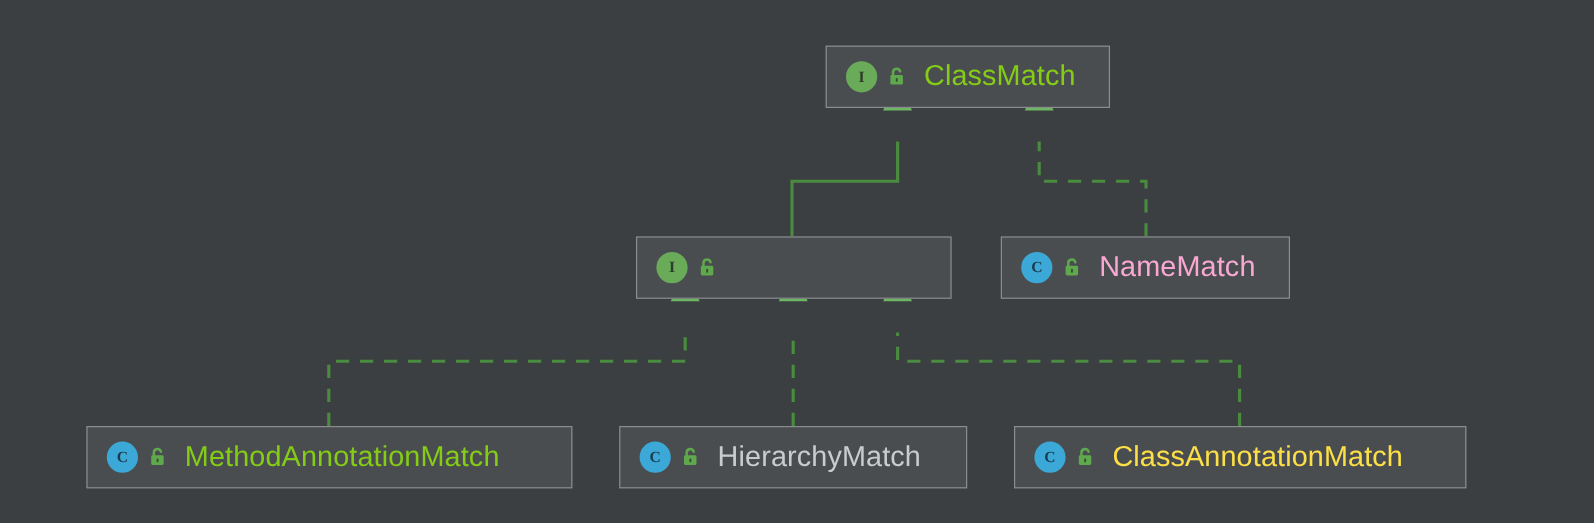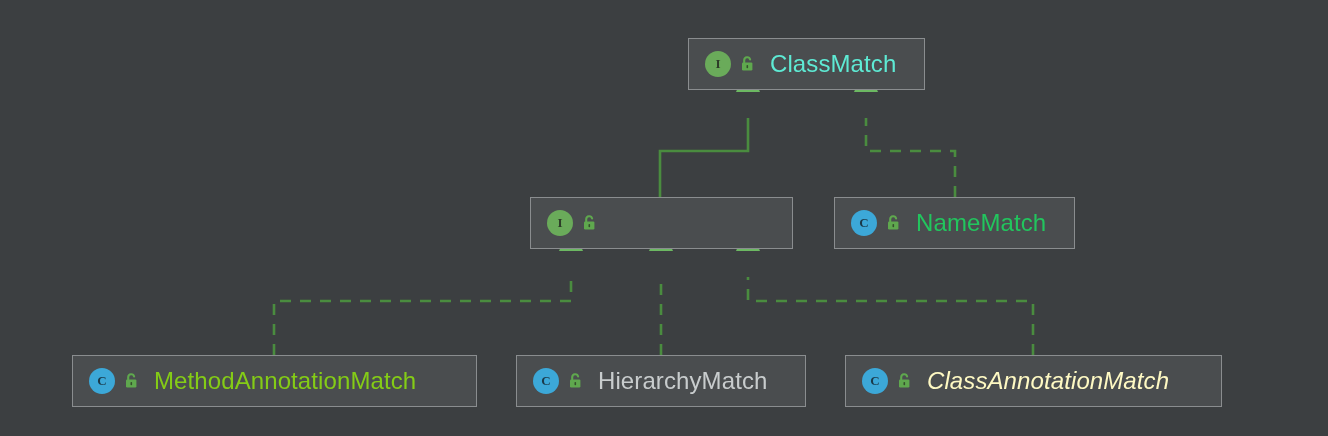--- a/index.html
+++ b/index.html
@@ -99,42 +99,42 @@
   <div id="node-layer">
       <div class="uml-node" style="left: 688px; top: 38px; width: 237px; height: 52px; background: rgb(74, 77, 79); border-color: rgb(138, 141, 143);">
         <span class="node-icons">
           <span class="type-icon iface" style="background: rgb(106, 171, 90);">I</span>
           <svg class="lock-icon" viewBox="0 0 20 20" aria-hidden="true">
             <path d="M6.2 8.4 V6.1 a3.0 3.0 0 0 1 5.9 -0.6" fill="none" stroke="#5fa84e" stroke-width="2.1" stroke-linecap="round"></path>
             <rect x="4.0" y="8.4" width="10.4" height="8.1" rx="1.2" fill="#5fa84e"></rect>
             <rect x="8.5" y="11.0" width="1.6" height="3.2" rx="0.7" fill="#35502c"></rect>
           </svg>
         </span>
-        <span class="node-label accent" style="color: #5eead4;">ClassMatch</span>
+        <span class="node-label accent" style="color: #84cc16;">ClassMatch</span>
       </div>
       <div class="uml-node" style="left: 530px; top: 197px; width: 263px; height: 52px; background: rgb(74, 77, 79); border-color: rgb(138, 141, 143);">
         <span class="node-icons">
           <span class="type-icon iface" style="background: rgb(106, 171, 90);">I</span>
           <svg class="lock-icon" viewBox="0 0 20 20" aria-hidden="true">
             <path d="M6.2 8.4 V6.1 a3.0 3.0 0 0 1 5.9 -0.6" fill="none" stroke="#5fa84e" stroke-width="2.1" stroke-linecap="round"></path>
             <rect x="4.0" y="8.4" width="10.4" height="8.1" rx="1.2" fill="#5fa84e"></rect>
             <rect x="8.5" y="11.0" width="1.6" height="3.2" rx="0.7" fill="#35502c"></rect>
           </svg>
         </span>
       </div>
       <div class="uml-node" style="left: 834px; top: 197px; width: 241px; height: 52px; background: rgb(74, 77, 79); border-color: rgb(138, 141, 143);">
         <span class="node-icons">
           <span class="type-icon cls" style="background: rgb(60, 168, 216);">C</span>
           <svg class="lock-icon" viewBox="0 0 20 20" aria-hidden="true">
             <path d="M6.2 8.4 V6.1 a3.0 3.0 0 0 1 5.9 -0.6" fill="none" stroke="#5fa84e" stroke-width="2.1" stroke-linecap="round"></path>
             <rect x="4.0" y="8.4" width="10.4" height="8.1" rx="1.2" fill="#5fa84e"></rect>
             <rect x="8.5" y="11.0" width="1.6" height="3.2" rx="0.7" fill="#35502c"></rect>
           </svg>
         </span>
-        <span class="node-label" style="color: #22c55e;">NameMatch</span>
+        <span class="node-label" style="color: #f9a8d4;">NameMatch</span>
       </div>
       <div class="uml-node" style="left: 72px; top: 355px; width: 405px; height: 52px; background: rgb(74, 77, 79); border-color: rgb(138, 141, 143);">
         <span class="node-icons">
           <span class="type-icon cls" style="background: rgb(60, 168, 216);">C</span>
           <svg class="lock-icon" viewBox="0 0 20 20" aria-hidden="true">
             <path d="M6.2 8.4 V6.1 a3.0 3.0 0 0 1 5.9 -0.6" fill="none" stroke="#5fa84e" stroke-width="2.1" stroke-linecap="round"></path>
             <rect x="4.0" y="8.4" width="10.4" height="8.1" rx="1.2" fill="#5fa84e"></rect>
             <rect x="8.5" y="11.0" width="1.6" height="3.2" rx="0.7" fill="#35502c"></rect>
           </svg>
         </span>
@@ -153,17 +153,17 @@
       </div>
       <div class="uml-node" style="left: 845px; top: 355px; width: 377px; height: 52px; background: rgb(74, 77, 79); border-color: rgb(138, 141, 143);">
         <span class="node-icons">
           <span class="type-icon cls" style="background: rgb(60, 168, 216);">C</span>
           <svg class="lock-icon" viewBox="0 0 20 20" aria-hidden="true">
             <path d="M6.2 8.4 V6.1 a3.0 3.0 0 0 1 5.9 -0.6" fill="none" stroke="#5fa84e" stroke-width="2.1" stroke-linecap="round"></path>
             <rect x="4.0" y="8.4" width="10.4" height="8.1" rx="1.2" fill="#5fa84e"></rect>
             <rect x="8.5" y="11.0" width="1.6" height="3.2" rx="0.7" fill="#35502c"></rect>
           </svg>
         </span>
-        <span class="node-label" style="color: #fef9c3; font-style: italic;">ClassAnnotationMatch</span>
+        <span class="node-label" style="color: #fde047;">ClassAnnotationMatch</span>
       </div>
     </div>
 
 </div>
 
 </body></html>

